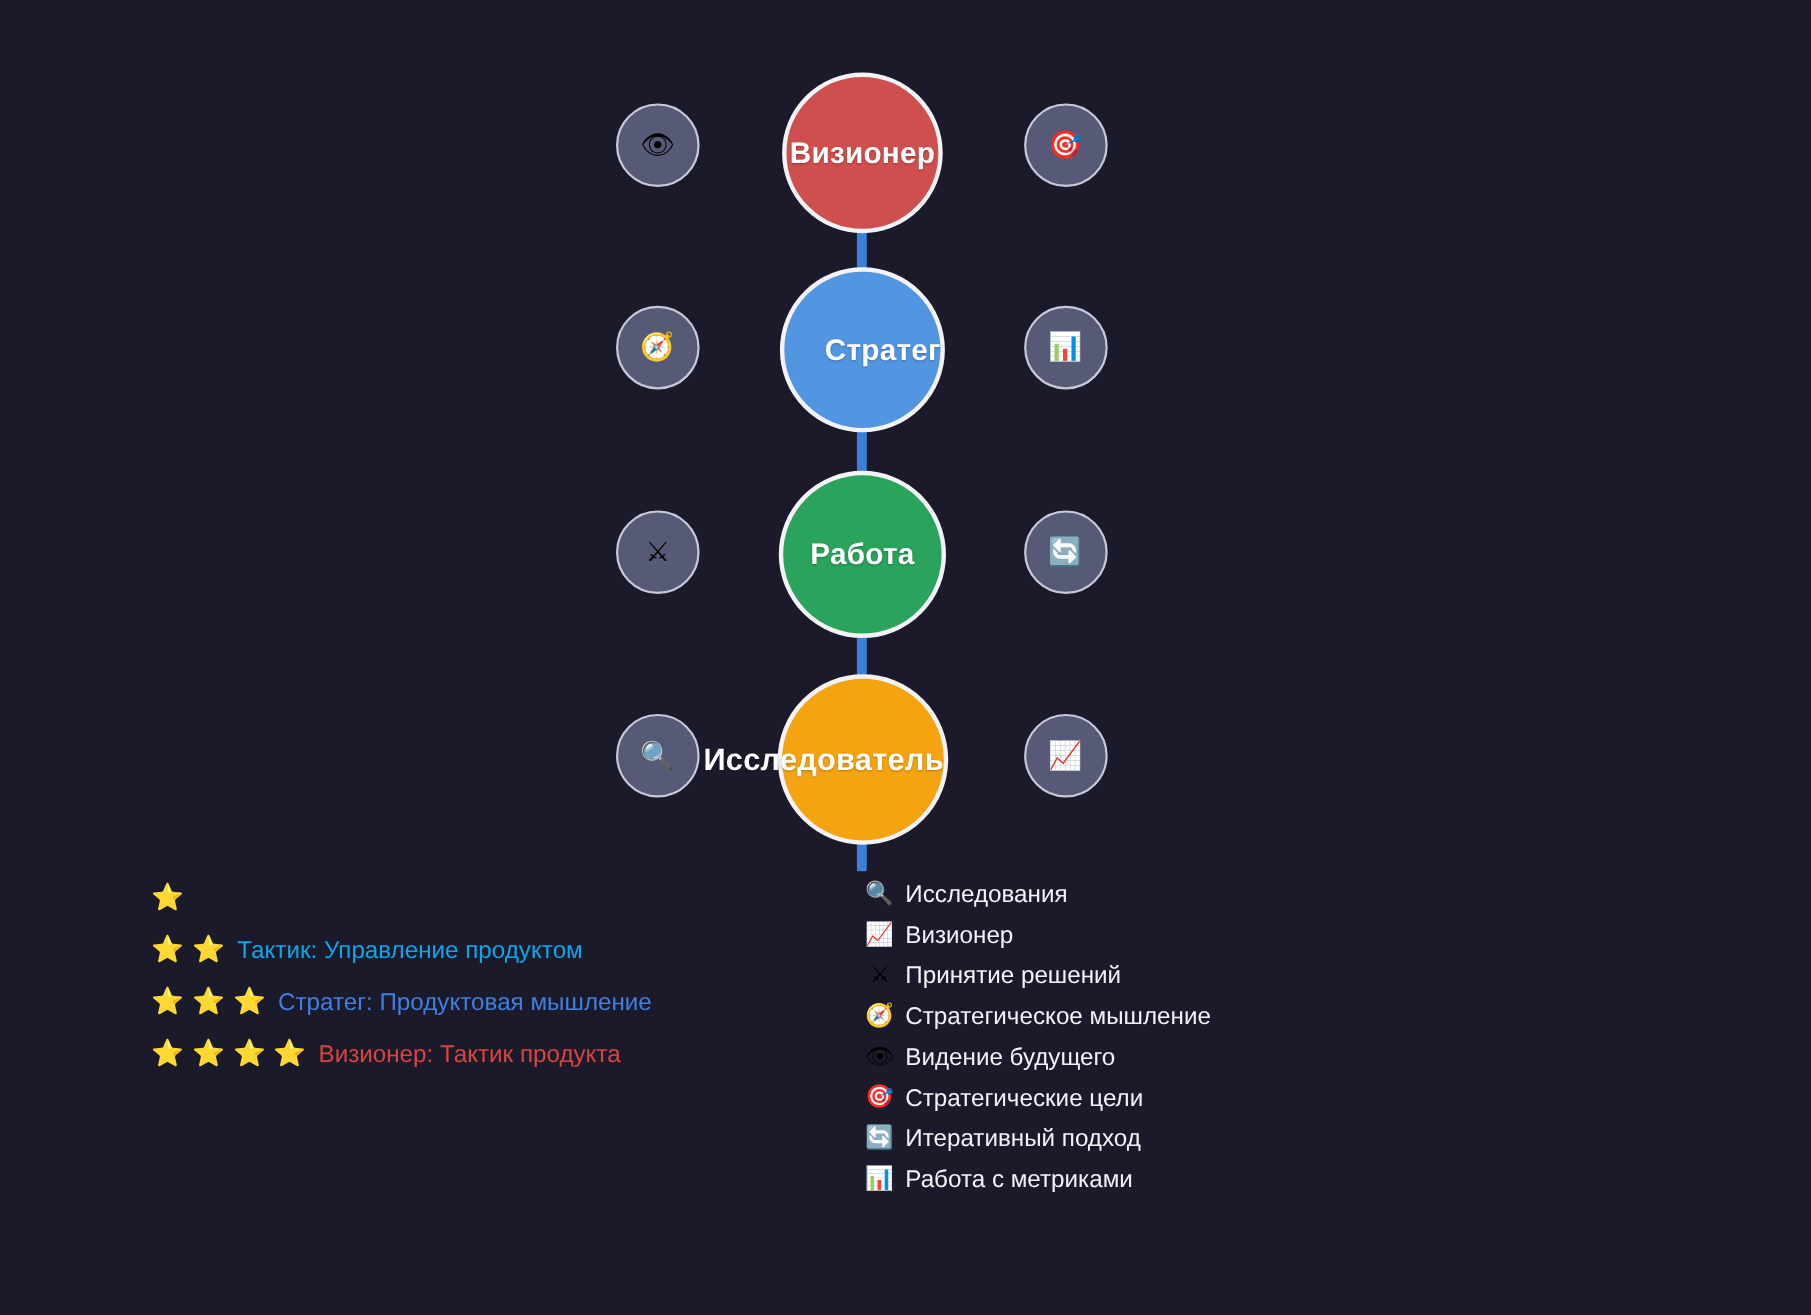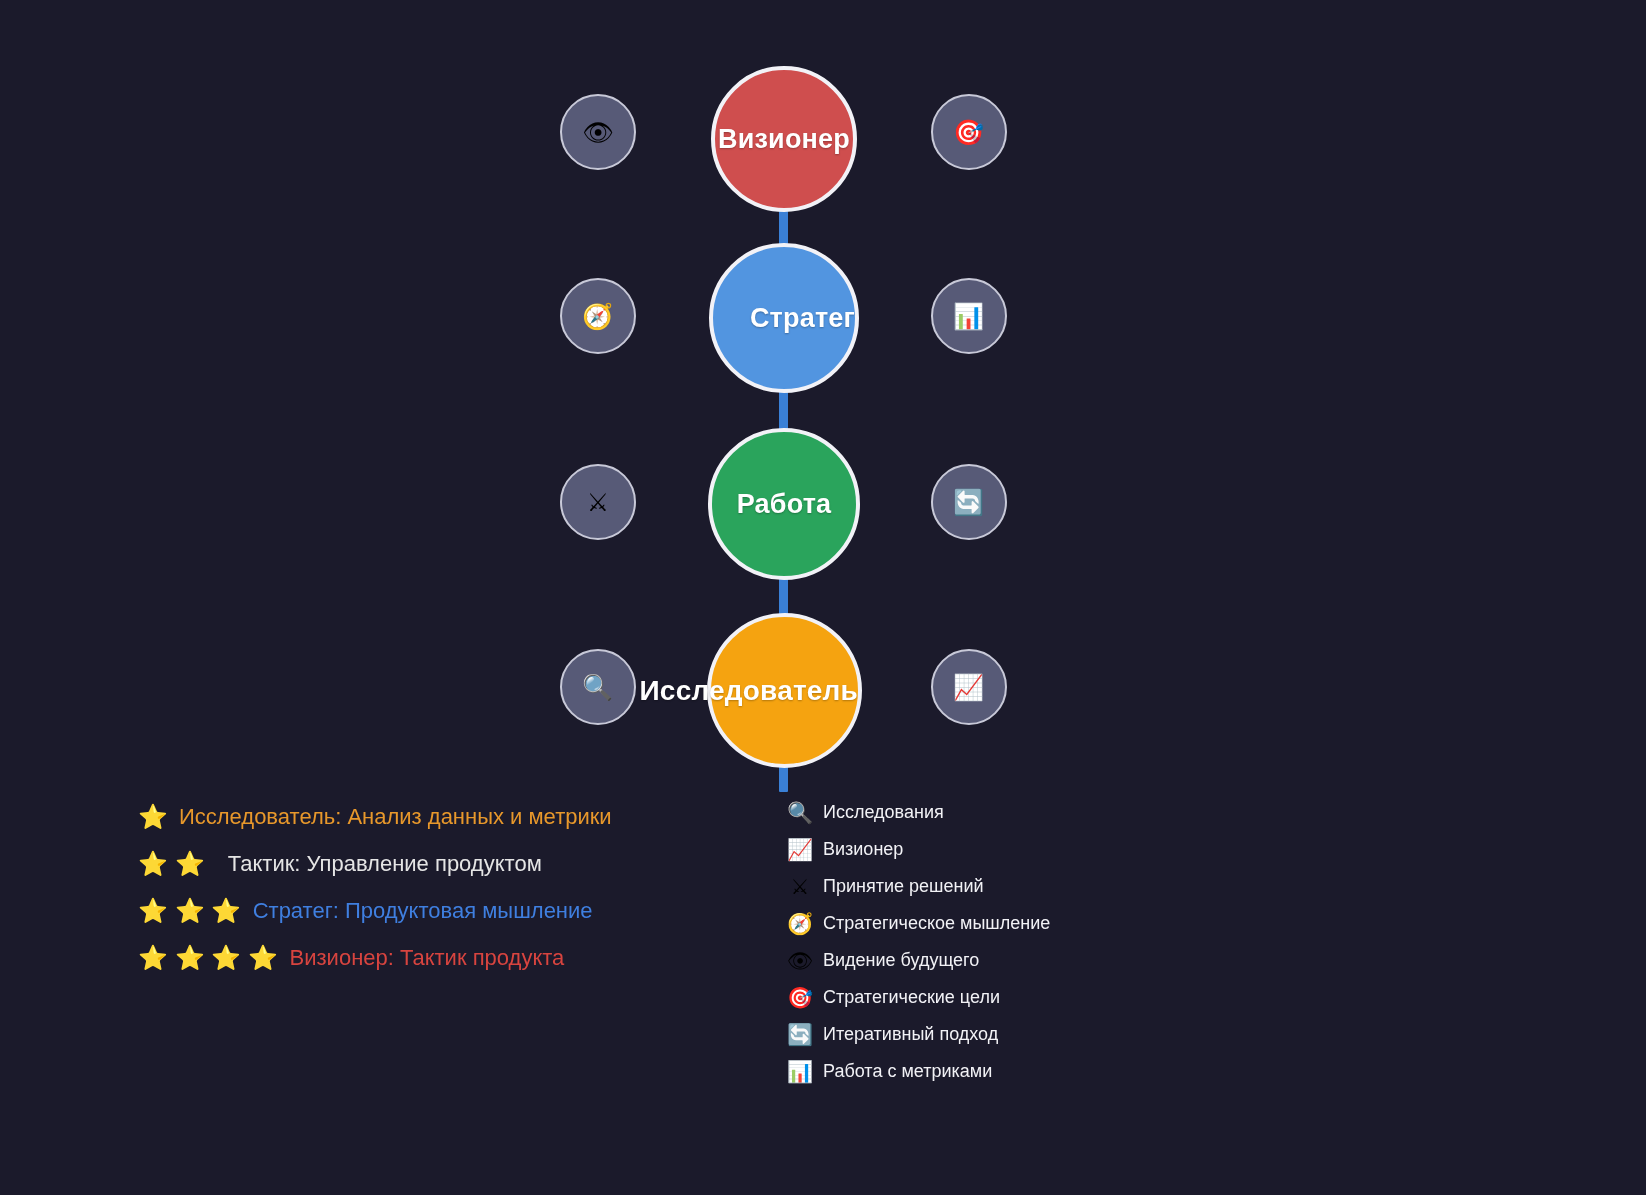--- a/index.html
+++ b/index.html
@@ -121,21 +121,21 @@
     height: 37px;
   }
   .skill-icon {
     width: 28px;
     font-size: 21px;
     line-height: 1;
     margin-right: 9px;
     text-align: center;
   }
   .skill-text {
-    font-size: 18px;
+    font-size: 22px;
     color: #f2f2f6;
     white-space: nowrap;
   }
 </style>
 </head>
 <body style="background: rgb(27, 26, 43);">
 
 <div id="hierarchy">
 
   <div class="connector c1" style="background: rgb(58, 128, 214);"></div>
@@ -183,28 +183,27 @@
     <span>📈</span>
   </div>
 
 </div>
 
 <div id="legend-levels">
     <div class="level-row">
       <span class="stars">
         <span class="star-glyph" style="color: rgb(255, 217, 77);">⭐</span>
       </span>
-      <span class="level-text" style="color: rgb(232, 152, 43);">Исследователь: Анализ данных и метрики</span>
-    </div>
-    <div class="level-row">
-      <span class="stars">
-        <span class="star-glyph" style="color: rgb(255, 217, 77);">⭐</span>
-        <span class="star-glyph" style="color: rgb(255, 217, 77);">⭐</span>
-      </span>
-      <span class="level-text" style="color: #e5e5e5; margin-left: 12px;">Тактик: Управление продуктом</span>
+    </div>
+    <div class="level-row">
+      <span class="stars">
+        <span class="star-glyph" style="color: rgb(255, 217, 77);">⭐</span>
+        <span class="star-glyph" style="color: rgb(255, 217, 77);">⭐</span>
+      </span>
+      <span class="level-text" style="color: #0ea5e9;">Тактик: Управление продуктом</span>
     </div>
     <div class="level-row">
       <span class="stars">
         <span class="star-glyph" style="color: rgb(255, 217, 77);">⭐</span>
         <span class="star-glyph" style="color: rgb(255, 217, 77);">⭐</span>
         <span class="star-glyph" style="color: rgb(255, 217, 77);">⭐</span>
       </span>
       <span class="level-text" style="color: rgb(63, 127, 224);">Стратег: Продуктовая мышление</span>
     </div>
     <div class="level-row">

